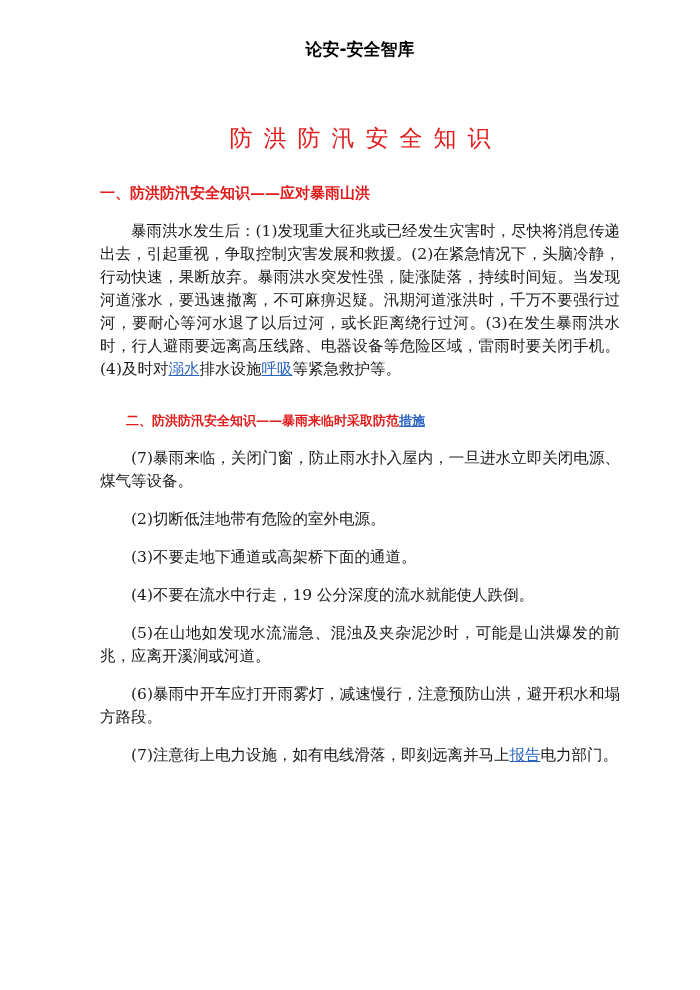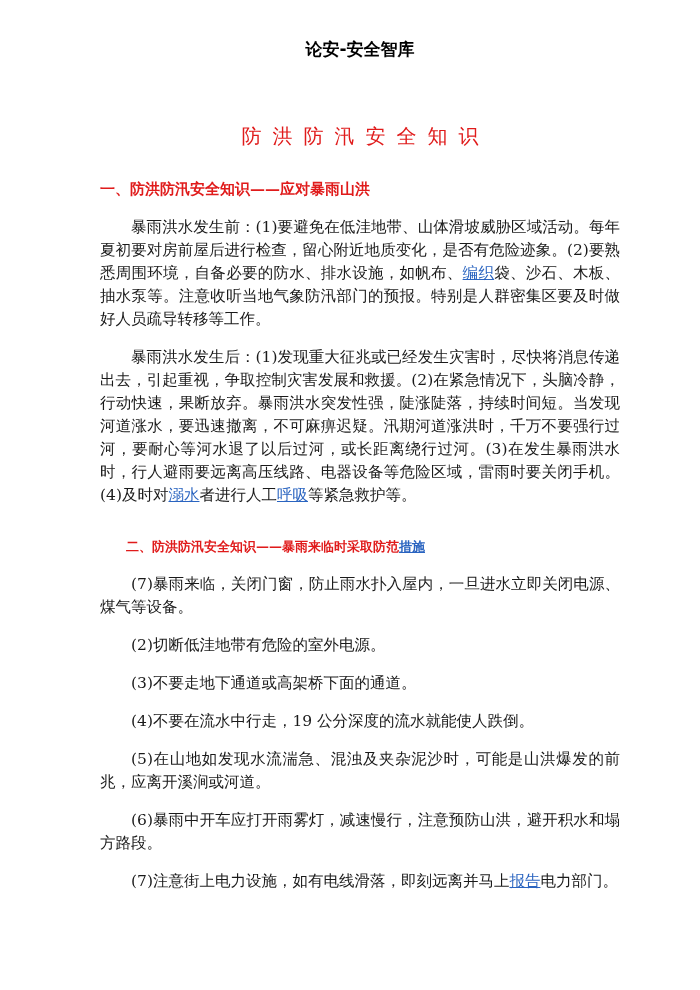--- a/index.html
+++ b/index.html
@@ -21,21 +21,21 @@
     text-align:center;
     font-family:"DejaVu Sans","Liberation Sans",sans-serif;
     font-weight:bold;
     font-size:17px;
     color:#000000;
   }
   .doc-title{
     margin-top:62px;
     text-align:center;
     color:var(--red);
-    font-size:20px;
+    font-size:23px;
     font-weight:400;
     letter-spacing:11px;
     text-indent:11px; 
     white-space:nowrap;
   }
   .sec-heading{
     margin-top:28px;
     color:var(--red);
     font-weight:bold;
     font-size:15px;
@@ -68,26 +68,23 @@
 <body>
 
 <div class="page">
 
   <div class="site-header">论安-安全智库</div>
 
   <h1 class="doc-title">防洪防汛安全知识</h1>
 
   <h2 class="sec-heading">一、防洪防汛安全知识——应对暴雨山洪</h2>
 
-  <p class="body-para">
-    <span>暴雨洪水发生前：(1)要避免在低洼地带、山体滑坡威胁区域活动。每年夏初要对房前屋后进行检查，留心附近地质变化，是否有危险迹象。(2)要熟悉周围环境，自备必要的防水、排水设施，如帆布、</span><a class="inline-link">编织</a><span>袋、沙石、木板、抽水泵等。注意收听当地气象防汛部门的预报。特别是人群密集区要及时做好人员疏导转移等工作。</span>
-  </p>
 
   <p class="body-para">
-    <span>暴雨洪水发生后：(1)发现重大征兆或已经发生灾害时，尽快将消息传递出去，引起重视，争取控制灾害发展和救援。(2)在紧急情况下，头脑冷静，行动快速，果断放弃。暴雨洪水突发性强，陡涨陡落，持续时间短。当发现河道涨水，要迅速撤离，不可麻痹迟疑。汛期河道涨洪时，千万不要强行过河，要耐心等河水退了以后过河，或长距离绕行过河。(3)在发生暴雨洪水时，行人避雨要远离高压线路、电器设备等危险区域，雷雨时要关闭手机。(4)及时对</span><a class="inline-link">溺水</a><span>者进行人工</span><a class="inline-link">呼吸</a><span>等紧急救护等。</span>
+    <span>暴雨洪水发生后：(1)发现重大征兆或已经发生灾害时，尽快将消息传递出去，引起重视，争取控制灾害发展和救援。(2)在紧急情况下，头脑冷静，行动快速，果断放弃。暴雨洪水突发性强，陡涨陡落，持续时间短。当发现河道涨水，要迅速撤离，不可麻痹迟疑。汛期河道涨洪时，千万不要强行过河，要耐心等河水退了以后过河，或长距离绕行过河。(3)在发生暴雨洪水时，行人避雨要远离高压线路、电器设备等危险区域，雷雨时要关闭手机。(4)及时对</span><a class="inline-link">溺水</a><span>排水设施</span><a class="inline-link">呼吸</a><span>等紧急救护等。</span>
   </p>
 
   <h2 class="sec2-heading">
     <span>二、防洪防汛安全知识——暴雨来临时采取防范</span><a class="inline-link">措施</a>
   </h2>
 
   <p class="body-para">
     <span>(7)暴雨来临，关闭门窗，防止雨水扑入屋内，一旦进水立即关闭电源、煤气等设备。</span>
   </p>
 

